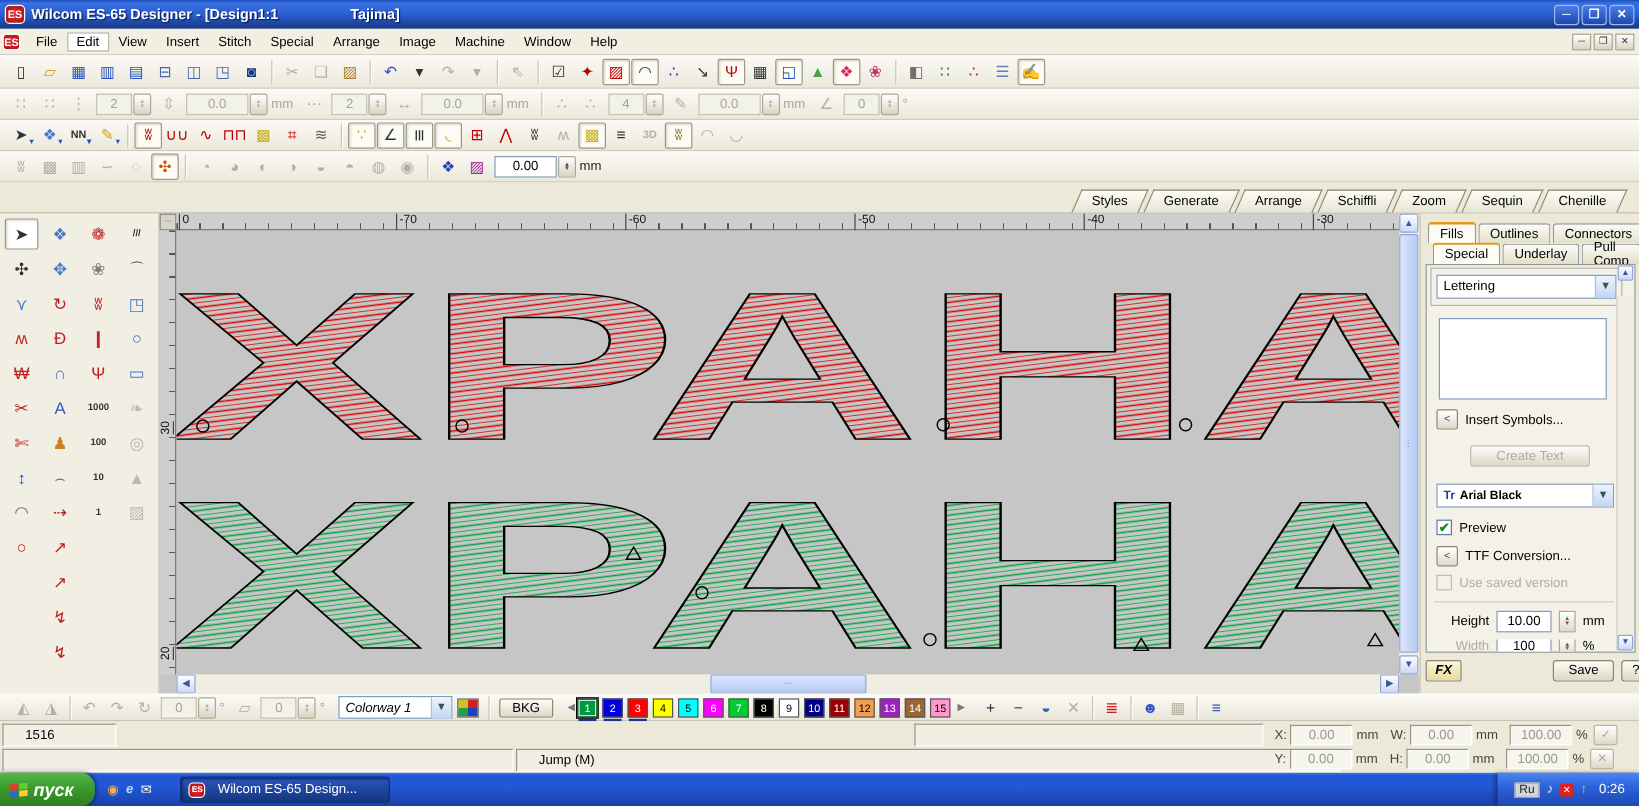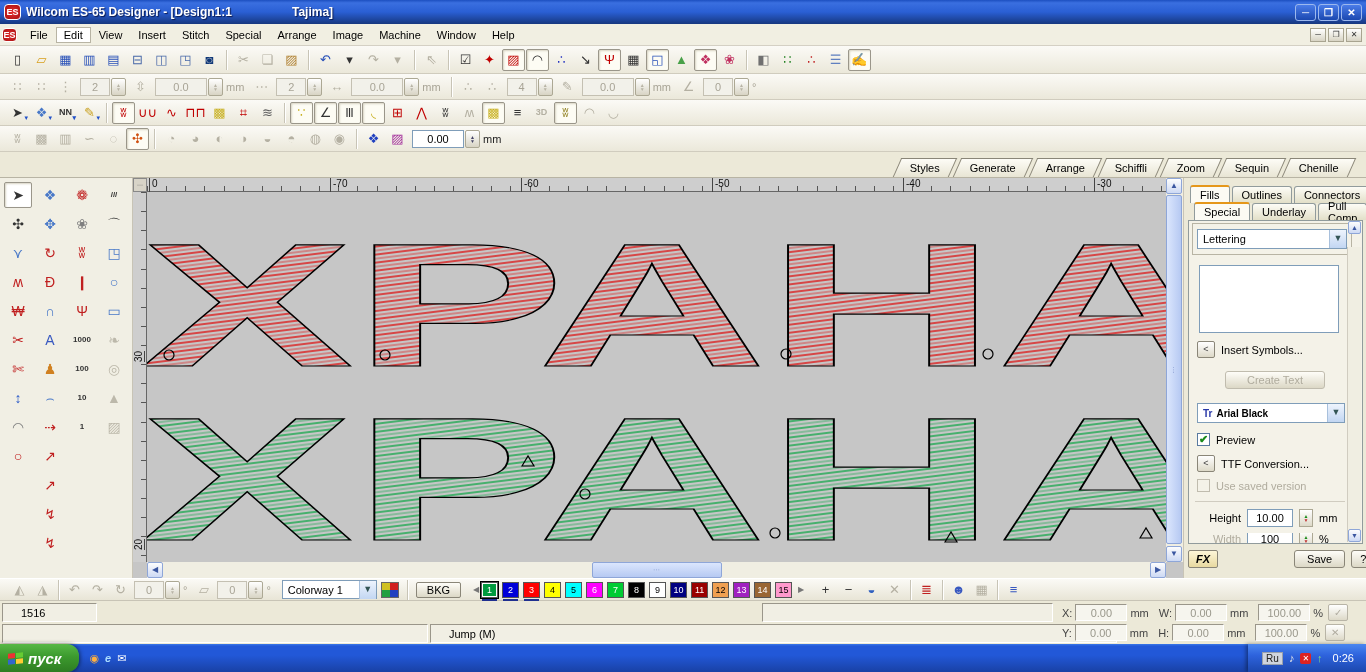--- a/index.html
+++ b/index.html
@@ -124,21 +124,21 @@
   .hw .sp{width:14px;height:18px;border:1px solid #aca894;background:linear-gradient(#fff,#ddd9c8);
     display:flex;flex-direction:column;align-items:center;justify-content:center;font-size:5px;line-height:4px;}
   .hw .sp .u{color:#1a8a1a;} .hw .sp .dn{color:#c03030;}
   #pbuttons{position:absolute;left:4px;top:372px;width:175px;display:flex;align-items:center;}
   #fxbtn{background:linear-gradient(#fdf6d8,#e8d9a0);border:1px solid #8a8678;border-radius:2px;
     padding:2px 7px;font-style:italic;font-weight:bold;font-size:11px;}
 
   
   #transformbar{position:absolute;left:0;top:578px;width:1366px;height:23px;background:linear-gradient(#fbfaf6,#e8e5d6);
     border-top:1px solid #fff;border-bottom:1px solid #c8c4b6;display:flex;align-items:center;padding-left:8px;}
-  #colorwaycombo{width:95px;height:19px;margin-left:6px;}
+  #colorwaycombo{width:95px;height:19px;margin-left:6px;font-style:italic;}
   .swatch{width:17px;height:16px;border:1px solid #555;display:flex;align-items:center;justify-content:center;
     font-size:9px;position:relative;margin-right:4px;flex:none;}
   .swatch .ul{position:absolute;left:0;right:0;bottom:-4px;height:2px;background:#203090;}
   .swatch.sel{outline:1px solid #000;box-shadow:inset 0 0 0 1px #fff;}
   .palarrow{width:10px;height:16px;font-size:8px;color:#777;display:flex;align-items:center;justify-content:center;}
   #bkgbtn{border:1px solid #8a8678;border-radius:2px;background:linear-gradient(#fefdf8,#dcd8c6);
     padding:1px 10px;font-size:11px;margin:0 10px 0 4px;}
   .palicon{width:18px;height:16px;margin:0 4px;border:1px solid #666;
     background:conic-gradient(#d02020 0 25%,#2040c0 0 50%,#20a040 0 75%,#d0c020 0);}
 
@@ -995,20 +995,24 @@
           <i></i>
           <i></i>
         </span>
       <span>пуск</span>
     </div>
     <div class="ql">
       <span class="trayicon" style="color:#ffb040;">◉</span>
       <span class="trayicon" style="color:#aadcff;font-weight:bold;font-style:italic;">e</span>
       <span class="trayicon">✉</span>
     </div>
+    <div id="taskitem">
+      <span class="es-logo" style="width:14px;height:13px;font-size:7px;">ES</span>
+      <span>Wilcom ES-65 Design...</span>
+    </div>
     <div id="tray">
       <span class="lang">Ru</span>
       <span class="trayicon" style="color:#e8e8e8;">♪</span>
       <span class="redx">✕</span>
       <span class="trayicon" style="color:#80e080;">↑</span>
       <span class="time">0:26</span>
     </div>
   </div>
 
 </div>

